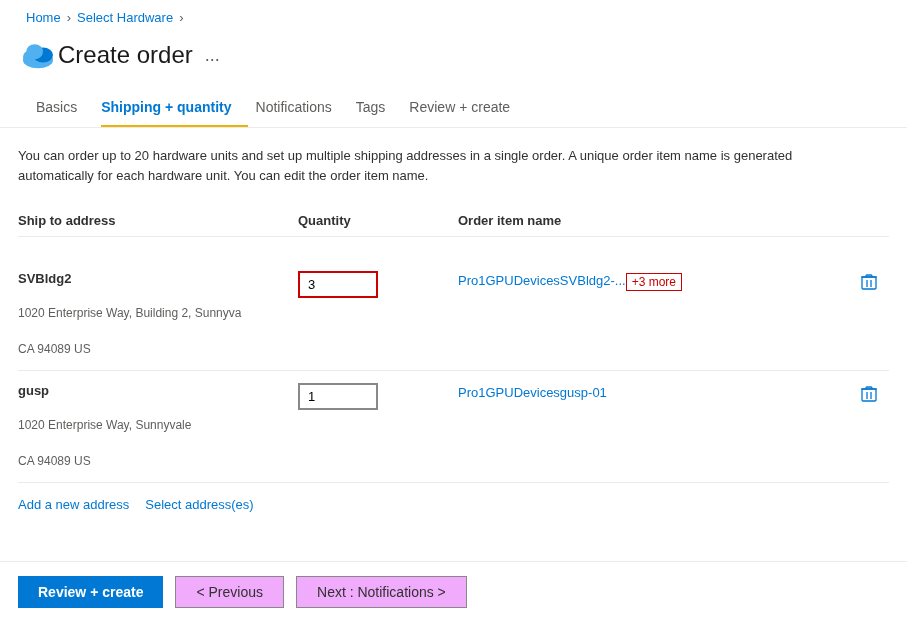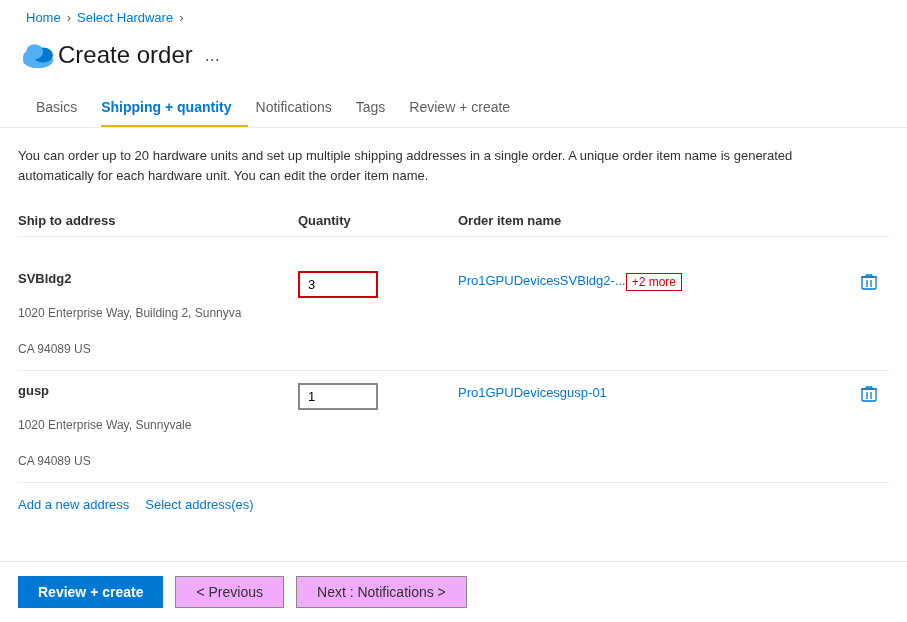--- a/index.html
+++ b/index.html
@@ -89,21 +89,21 @@
     <div>
       <div class="address-name">SVBldg2</div>
       <div class="address-detail">1020 Enterprise Way, Building 2, Sunnyva</div>
       <div class="address-detail">CA 94089 US</div>
     </div>
     <div>
       <input class="qty-input" type="text" value="3" style="">
     </div>
     <div class="order-name-cell">
       <a href="#" class="order-link">Pro1GPUDevicesSVBldg2-...</a>
-      <span class="more-badge">+2 more</span>
+      <span class="more-badge">+3 more</span>
     </div>
     <div class="delete-btn">
       <svg width="18" height="18" viewBox="0 0 18 18" fill="none" xmlns="http://www.w3.org/2000/svg">
         <rect x="2" y="4" width="14" height="12" rx="1" stroke="#0078d4" stroke-width="1.3" fill="none"></rect>
         <path d="M6 4V3a1 1 0 011-1h4a1 1 0 011 1v1" stroke="#0078d4" stroke-width="1.3" fill="none"></path>
         <line x1="1" y1="4" x2="17" y2="4" stroke="#0078d4" stroke-width="1.3"></line>
         <line x1="7" y1="7" x2="7" y2="14" stroke="#0078d4" stroke-width="1.3"></line>
         <line x1="11" y1="7" x2="11" y2="14" stroke="#0078d4" stroke-width="1.3"></line>
       </svg>
     </div>

